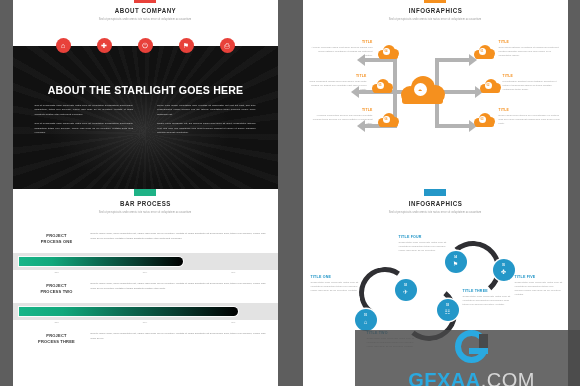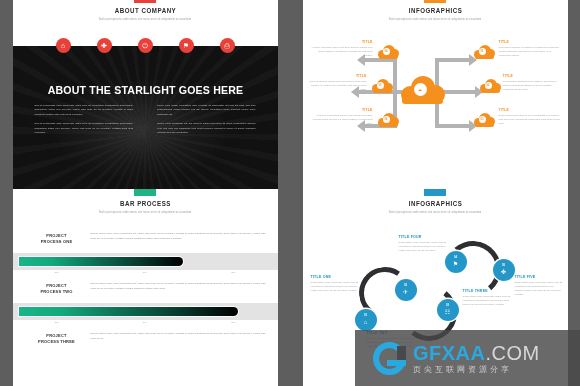--- a/index.html
+++ b/index.html
@@ -140,22 +140,23 @@
   .node .num { font-size:2.6px; font-weight:bold; line-height:1; margin-bottom:.5px; }
   .node .gl { font-size:6px; line-height:1; }
   .s4-label { position:absolute; }
   .s4-label .lt { font-size:3.6px; font-weight:bold; color:#2497c8; letter-spacing:.2px; margin-bottom:1.5px; }
   .s4-label .lb { font-size:2.5px; line-height:1.65; color:#a5a5a5; }
 
   
   .watermark {
     position:absolute; left:355px; top:330px; width:225px; height:56px;
     background:rgba(72,72,72,.82);
-    display:flex; align-items:center; gap:7px; padding-left:18px;
+    display:flex; align-items:center; gap:7px; padding-left:8px;
     z-index:50;
+    flex-direction:column;
   }
   .wm-g {
     width:33px; height:33px; border-radius:50%;
     border:6px solid #2aa9e0; position:relative; flex:none;
   }
   .wm-g::after {
     content:""; position:absolute; right:-6px; top:12px;
     width:19px; height:6px; background:#2aa9e0;
   }
   .wm-g::before {

